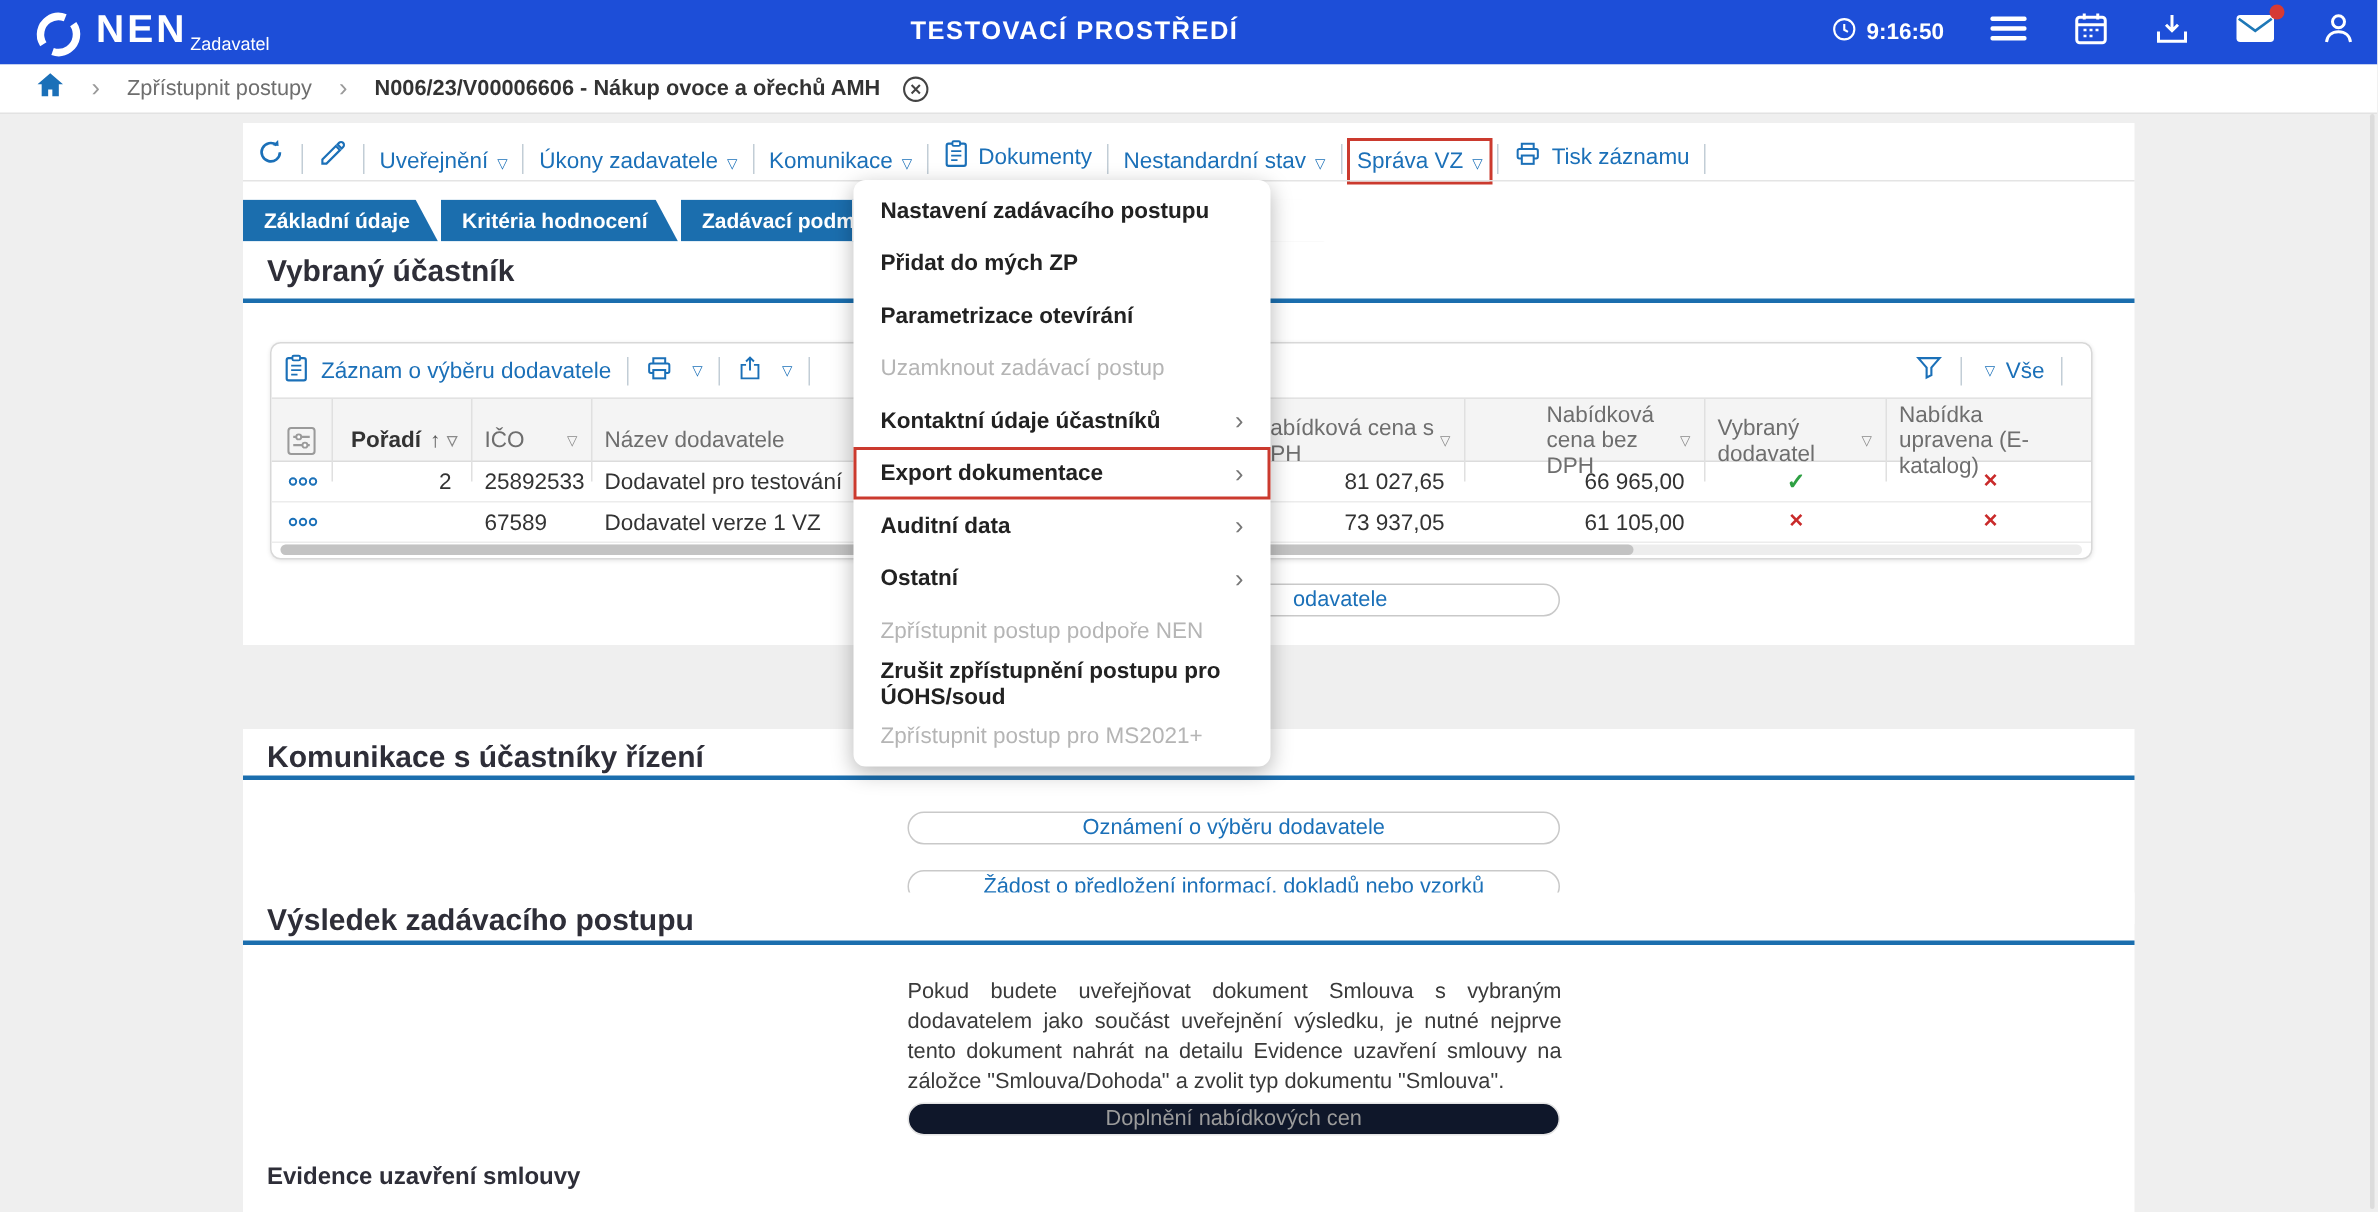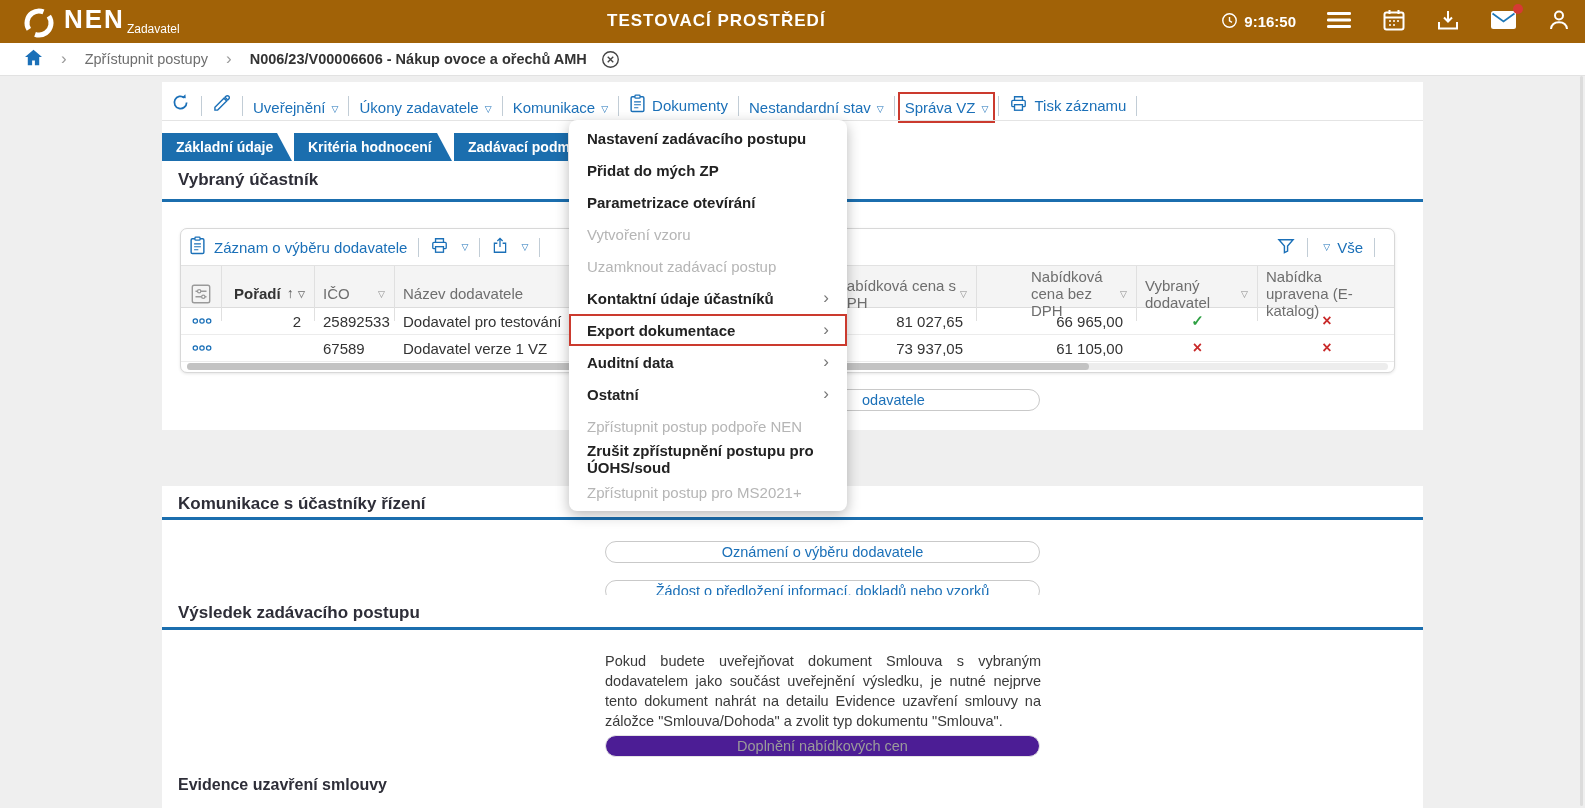--- a/index.html
+++ b/index.html
@@ -1,20 +1,20 @@
 <!DOCTYPE html>
 <html><head>
 <meta charset="utf-8">
 <style>
   * { margin:0; padding:0; box-sizing:border-box; }
   body { background:#efefef; font-family:"Liberation Sans", sans-serif; }
   .page { position:relative; width:1585px; height:808px; overflow:hidden; background:#efefef; }
 
   
-  .topbar { position:absolute; left:0; top:0; width:1585px; height:43px; background:#a16207; }
+  .topbar { position:absolute; left:0; top:0; width:1585px; height:43px; background:#1d4ed8; }
   .brand { position:absolute; left:22px; top:4px; display:flex; align-items:flex-start; }
   .brand-logo { margin-top:2px; }
   .brand-name { color:#fff; font-size:26px; font-weight:700; letter-spacing:2px; margin-left:8px; line-height:30px; }
   .brand-sub { color:#fff; font-size:12px; margin-left:2px; margin-top:18px; }
   .env-title { position:absolute; left:607px; top:11px; color:#fff; font-size:17px; font-weight:700; letter-spacing:1px; }
   .top-right { position:absolute; right:14px; top:0; height:43px; display:flex; align-items:center; gap:30px; }
   .clock-wrap { display:flex; align-items:center; gap:6px; color:#fff; font-size:15px; font-weight:600; }
   .mail-wrap { position:relative; }
   .mail-dot { position:absolute; right:-6px; top:-5px; width:10px; height:10px; border-radius:50%; background:#d63a34; }
 
@@ -24,21 +24,21 @@
   .crumb-section { color:#6e6e6e; font-size:14.5px; }
   .crumb-current { color:#333; font-size:14.5px; font-weight:700; }
   .crumb-close { margin-left:14px; display:flex; align-items:center; }
 
   
   .card { position:absolute; left:162px; width:1261px; background:#fff; }
   .card-main { top:82px; height:348px; }
   .card-comm { top:447px; height:130px;margin-top:39px; }
   .card-result { top:595px; height:213px; }
 
-  .section-title { position:absolute; left:16px; font-size:17px; font-weight:700; color:#2e2e38; }
+  .section-title { position:absolute; left:16px; font-size:20px; font-weight:700; color:#2e2e38; }
   .section-rule { position:absolute; left:0; width:100%; height:3px; background:#1B6EAE; }
 
   
   .rec-toolbar { position:absolute; left:8px; top:4px; height:30px; display:flex; align-items:flex-end; font-size:15px; color:#1B70B8; }
   .tb-sep { width:1px; height:20px; background:#c2cdd6; margin:0 10px; flex:none; }
   .tb-item { display:flex; align-items:center; gap:6px; white-space:nowrap; cursor:pointer; }
   .tb-arrow { font-size:9px; margin-top:2px; }
   .tb-annotated { outline:2px solid #CB3A2E; outline-offset:5px; }
   .tb-divider { position:absolute; left:0; top:38px; width:100%; height:1px; background:#e4e4e4; }
 
@@ -81,21 +81,21 @@
   .hscroll-track { position:absolute; left:6px; bottom:2px; width:1201px; height:7px; border-radius:4px; background:#ededed; }
   .hscroll-thumb { width:902px; height:7px; border-radius:4px; background:#c3c3c3; }
 
   
   .pill-btn { position:absolute; left:443px; width:435px; height:22px; background:#fff; border:1px solid #c9c9c9;
               border-radius:11px; color:#1B70B8; font-size:14.5px; display:flex; align-items:center; justify-content:center;
               cursor:pointer; white-space:nowrap; }
   .pt-partial-btn { top:307px; justify-content:flex-start; padding-left:256px; }
   .comm-btn-1 { top:55px; }
   .comm-btn-2 { top:94px; }
-  .btn-disabled { top:140px; background:#4c1d95; border:1px solid #e4e4e4; color:#9b9b9b; cursor:default; }
+  .btn-disabled { top:140px; background:#0f172a; border:1px solid #e4e4e4; color:#9b9b9b; cursor:default; }
 
   
   .comm-title { top:8px; }
   .comm-rule { top:31px; }
 
   
   .res-title { top:8px; }
   .res-rule { top:32px; }
   .res-text { position:absolute; left:443px; top:56px; width:436px; font-size:14.5px; line-height:20px; color:#3a3a3a; text-align:justify; }
   .evidence-title { position:absolute; left:16px; top:181px; font-size:16px; font-weight:700; color:#2e2e38; }
@@ -400,23 +400,20 @@
     <div class="menu-item">
         <span>Nastavení zadávacího postupu</span>
       </div>
     <div class="menu-item">
         <span>Přidat do mých ZP</span>
       </div>
     <div class="menu-item">
         <span>Parametrizace otevírání</span>
       </div>
     <div class="menu-item disabled">
-        <span>Vytvoření vzoru</span>
-      </div>
-    <div class="menu-item disabled">
         <span>Uzamknout zadávací postup</span>
       </div>
     <div class="menu-item">
       <span>Kontaktní údaje účastníků</span>
       <span class="mi-arrow">›</span>
     </div>
     <div class="menu-item menu-annotated">
       <span>Export dokumentace</span>
       <span class="mi-arrow">›</span>
     </div>

